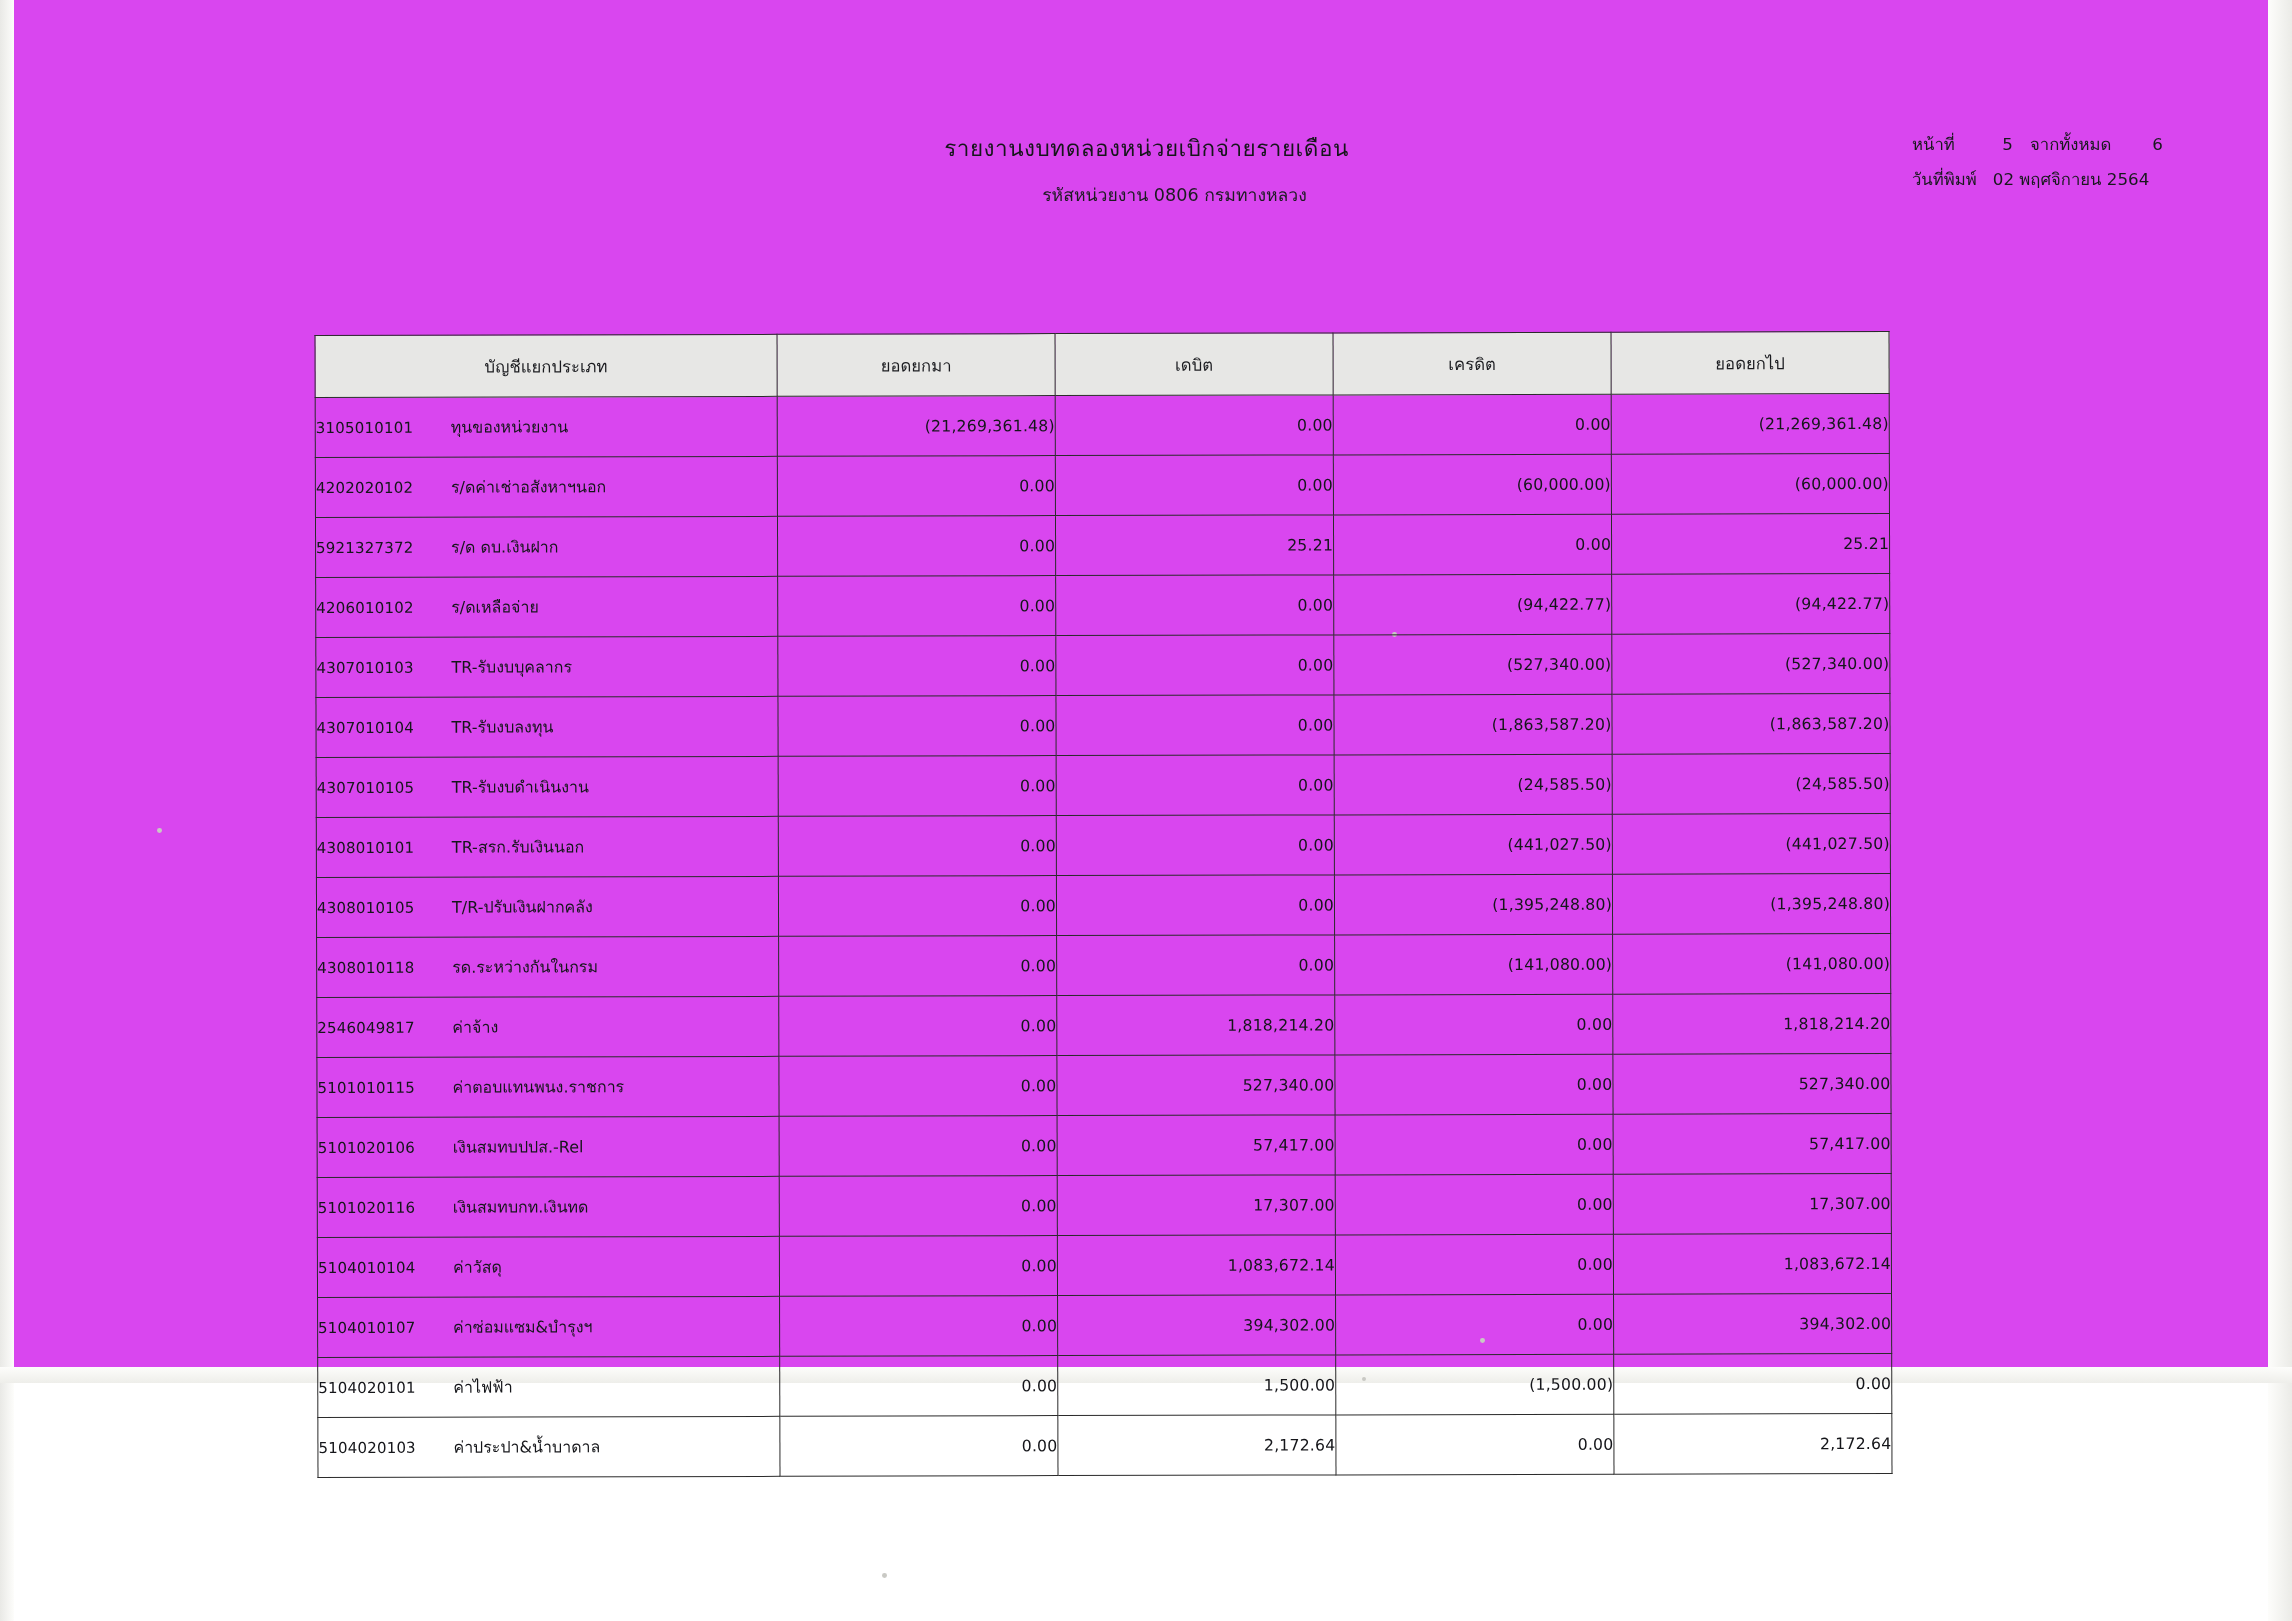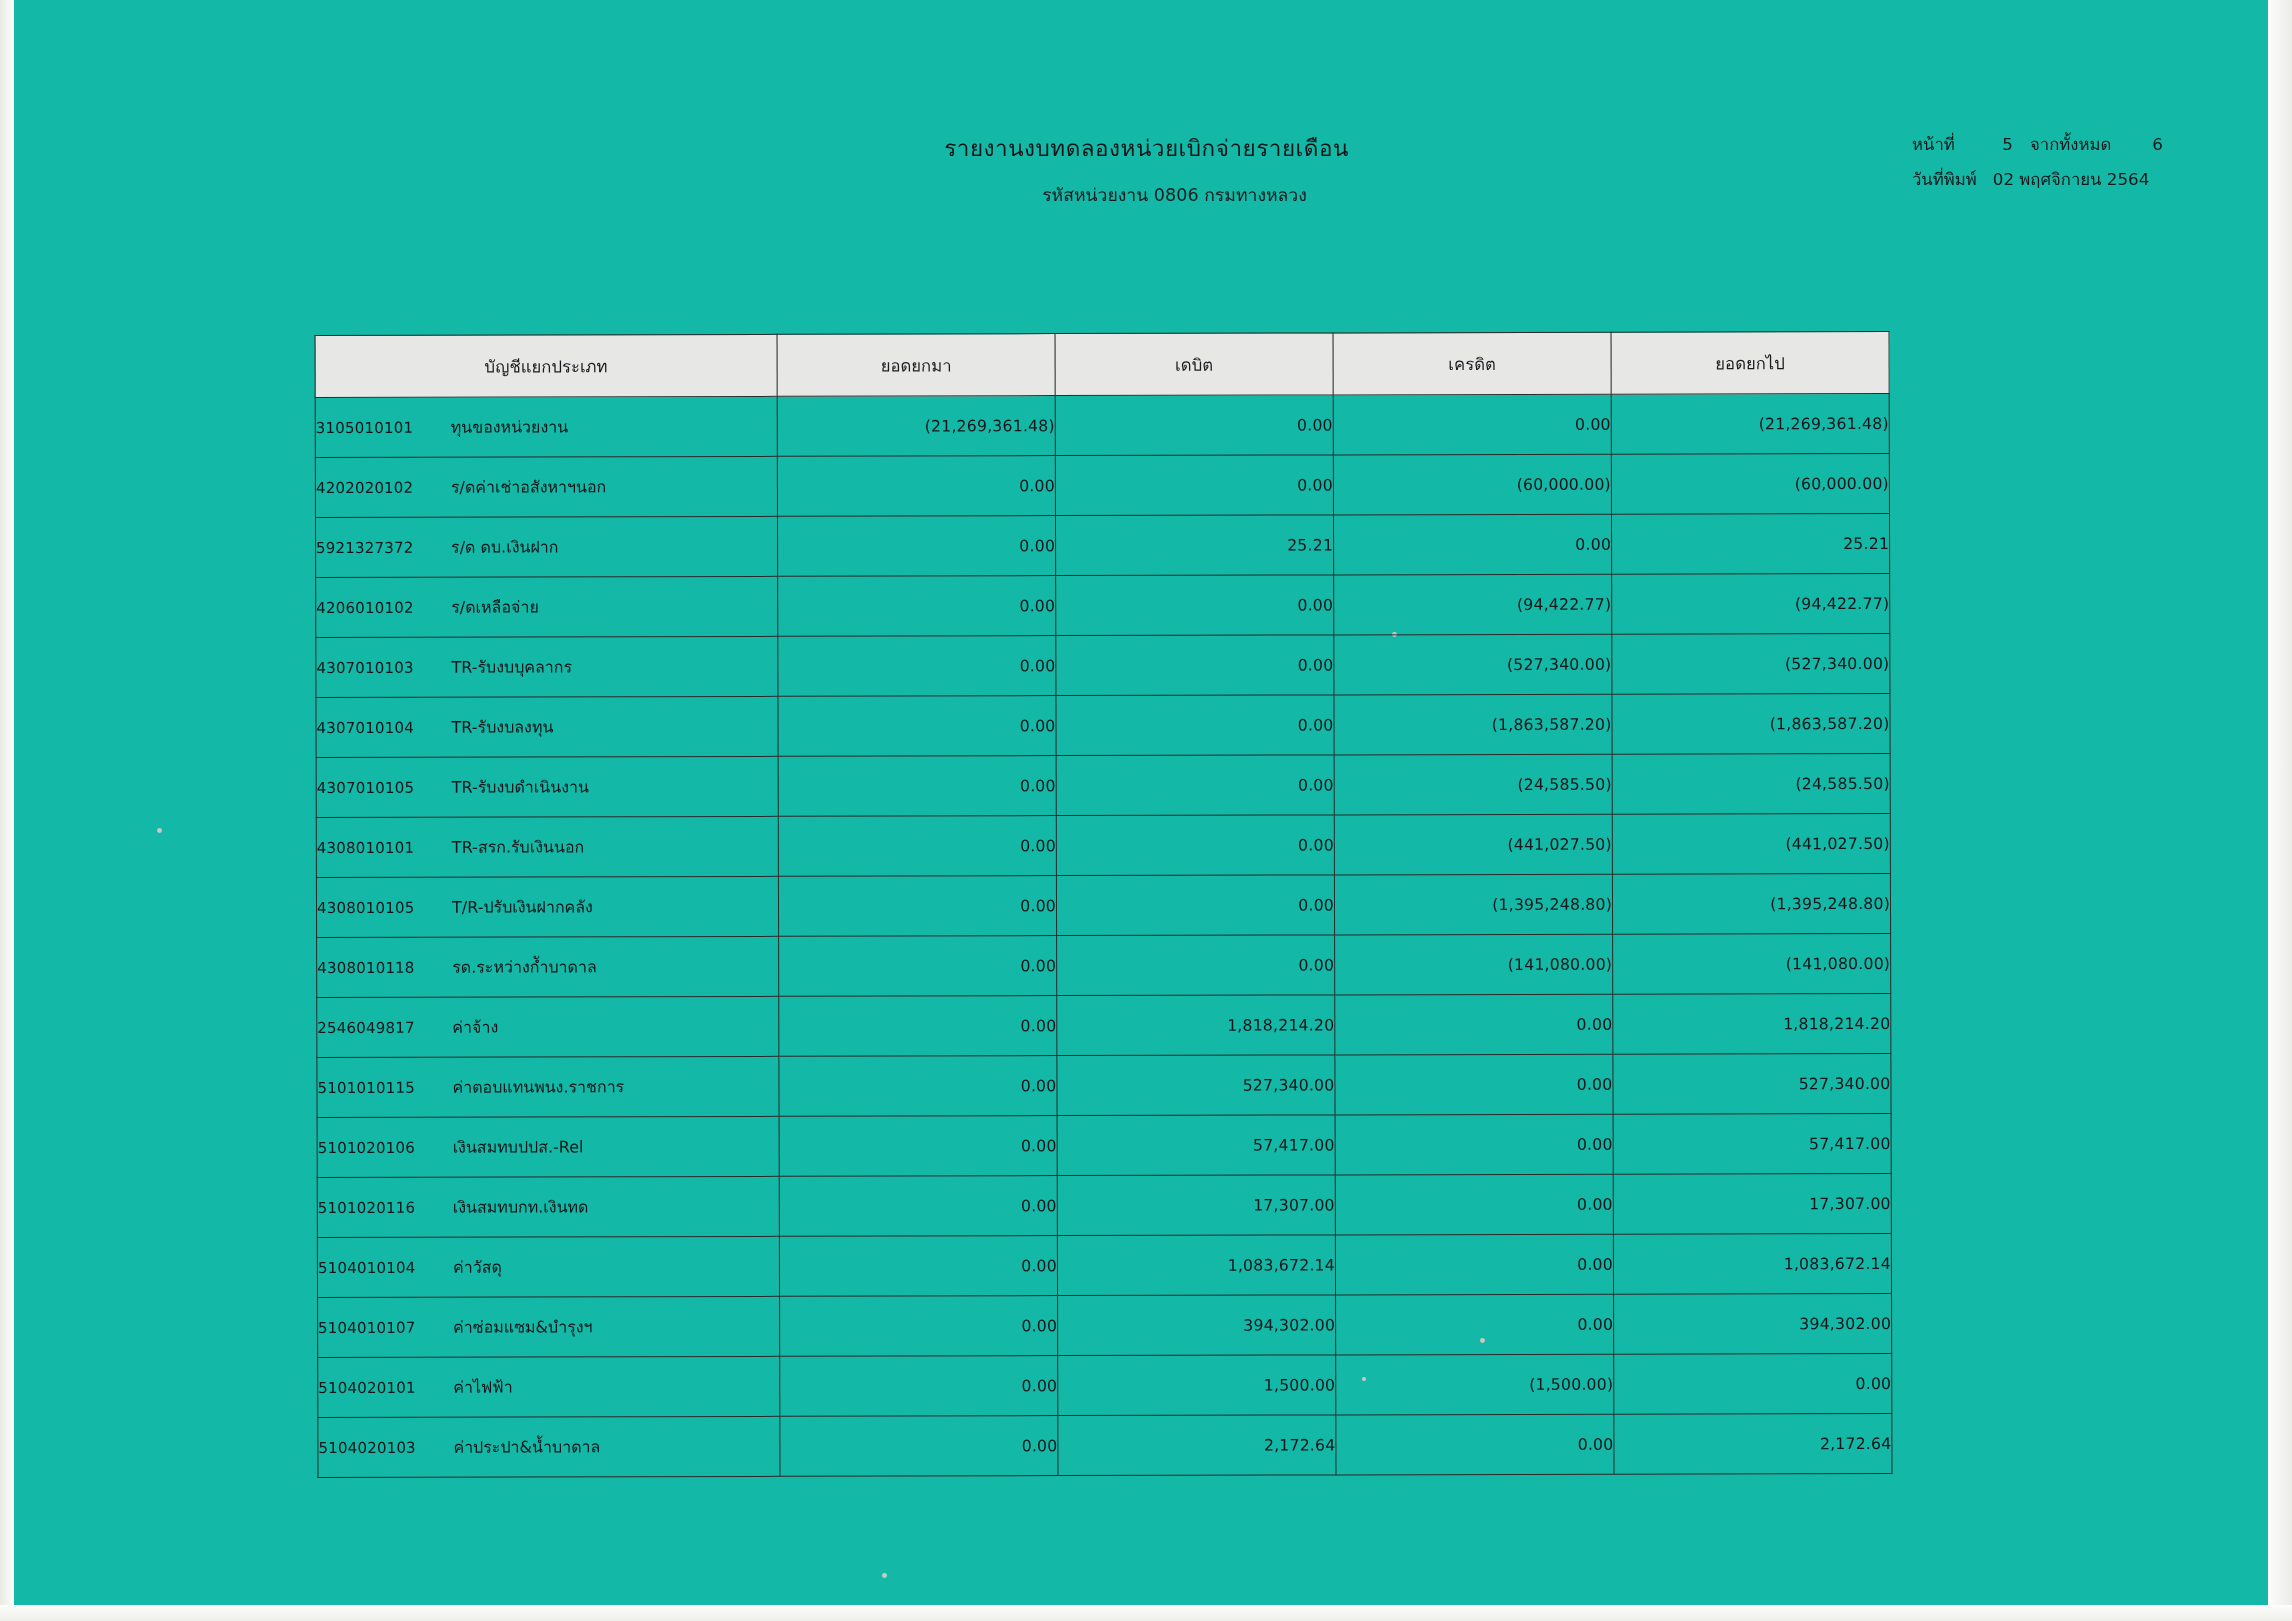--- a/index.html
+++ b/index.html
@@ -12,22 +12,22 @@
     height: 1621px;
     font-family: "DejaVu Sans", sans-serif;
     color: #111;
     position: relative;
     overflow: hidden;
   }
   .page {
     position: absolute;
     top: 0; left: 0;
     width: 2293px;
-    height: 1621px;
-    background: #14b8a6;
+    height: 1383px;
+    background: #d946ef;
   }
   
   .scan-edge-left {
     position: absolute;
     left: 0; top: 0;
     width: 13.7px; height: 1621px;
     background: linear-gradient(to right, #e9e9e6, #fdfdfb);
   }
   .scan-edge-right {
     position: absolute;
@@ -292,21 +292,21 @@
           </td>
           <td class="num-cell">0.00</td>
           <td class="num-cell">0.00</td>
           <td class="num-cell">(1,395,248.80)</td>
           <td class="num-cell">(1,395,248.80)</td>
         </tr>
         <tr>
           <td class="acct-cell">
             <div class="acct-inner">
               <span class="acct-code">4308010118</span>
-              <span class="acct-name">รด.ระหว่างกัำบาดาล</span>
+              <span class="acct-name">รด.ระหว่างกันในกรม</span>
             </div>
           </td>
           <td class="num-cell">0.00</td>
           <td class="num-cell">0.00</td>
           <td class="num-cell">(141,080.00)</td>
           <td class="num-cell">(141,080.00)</td>
         </tr>
         <tr>
           <td class="acct-cell">
             <div class="acct-inner">

